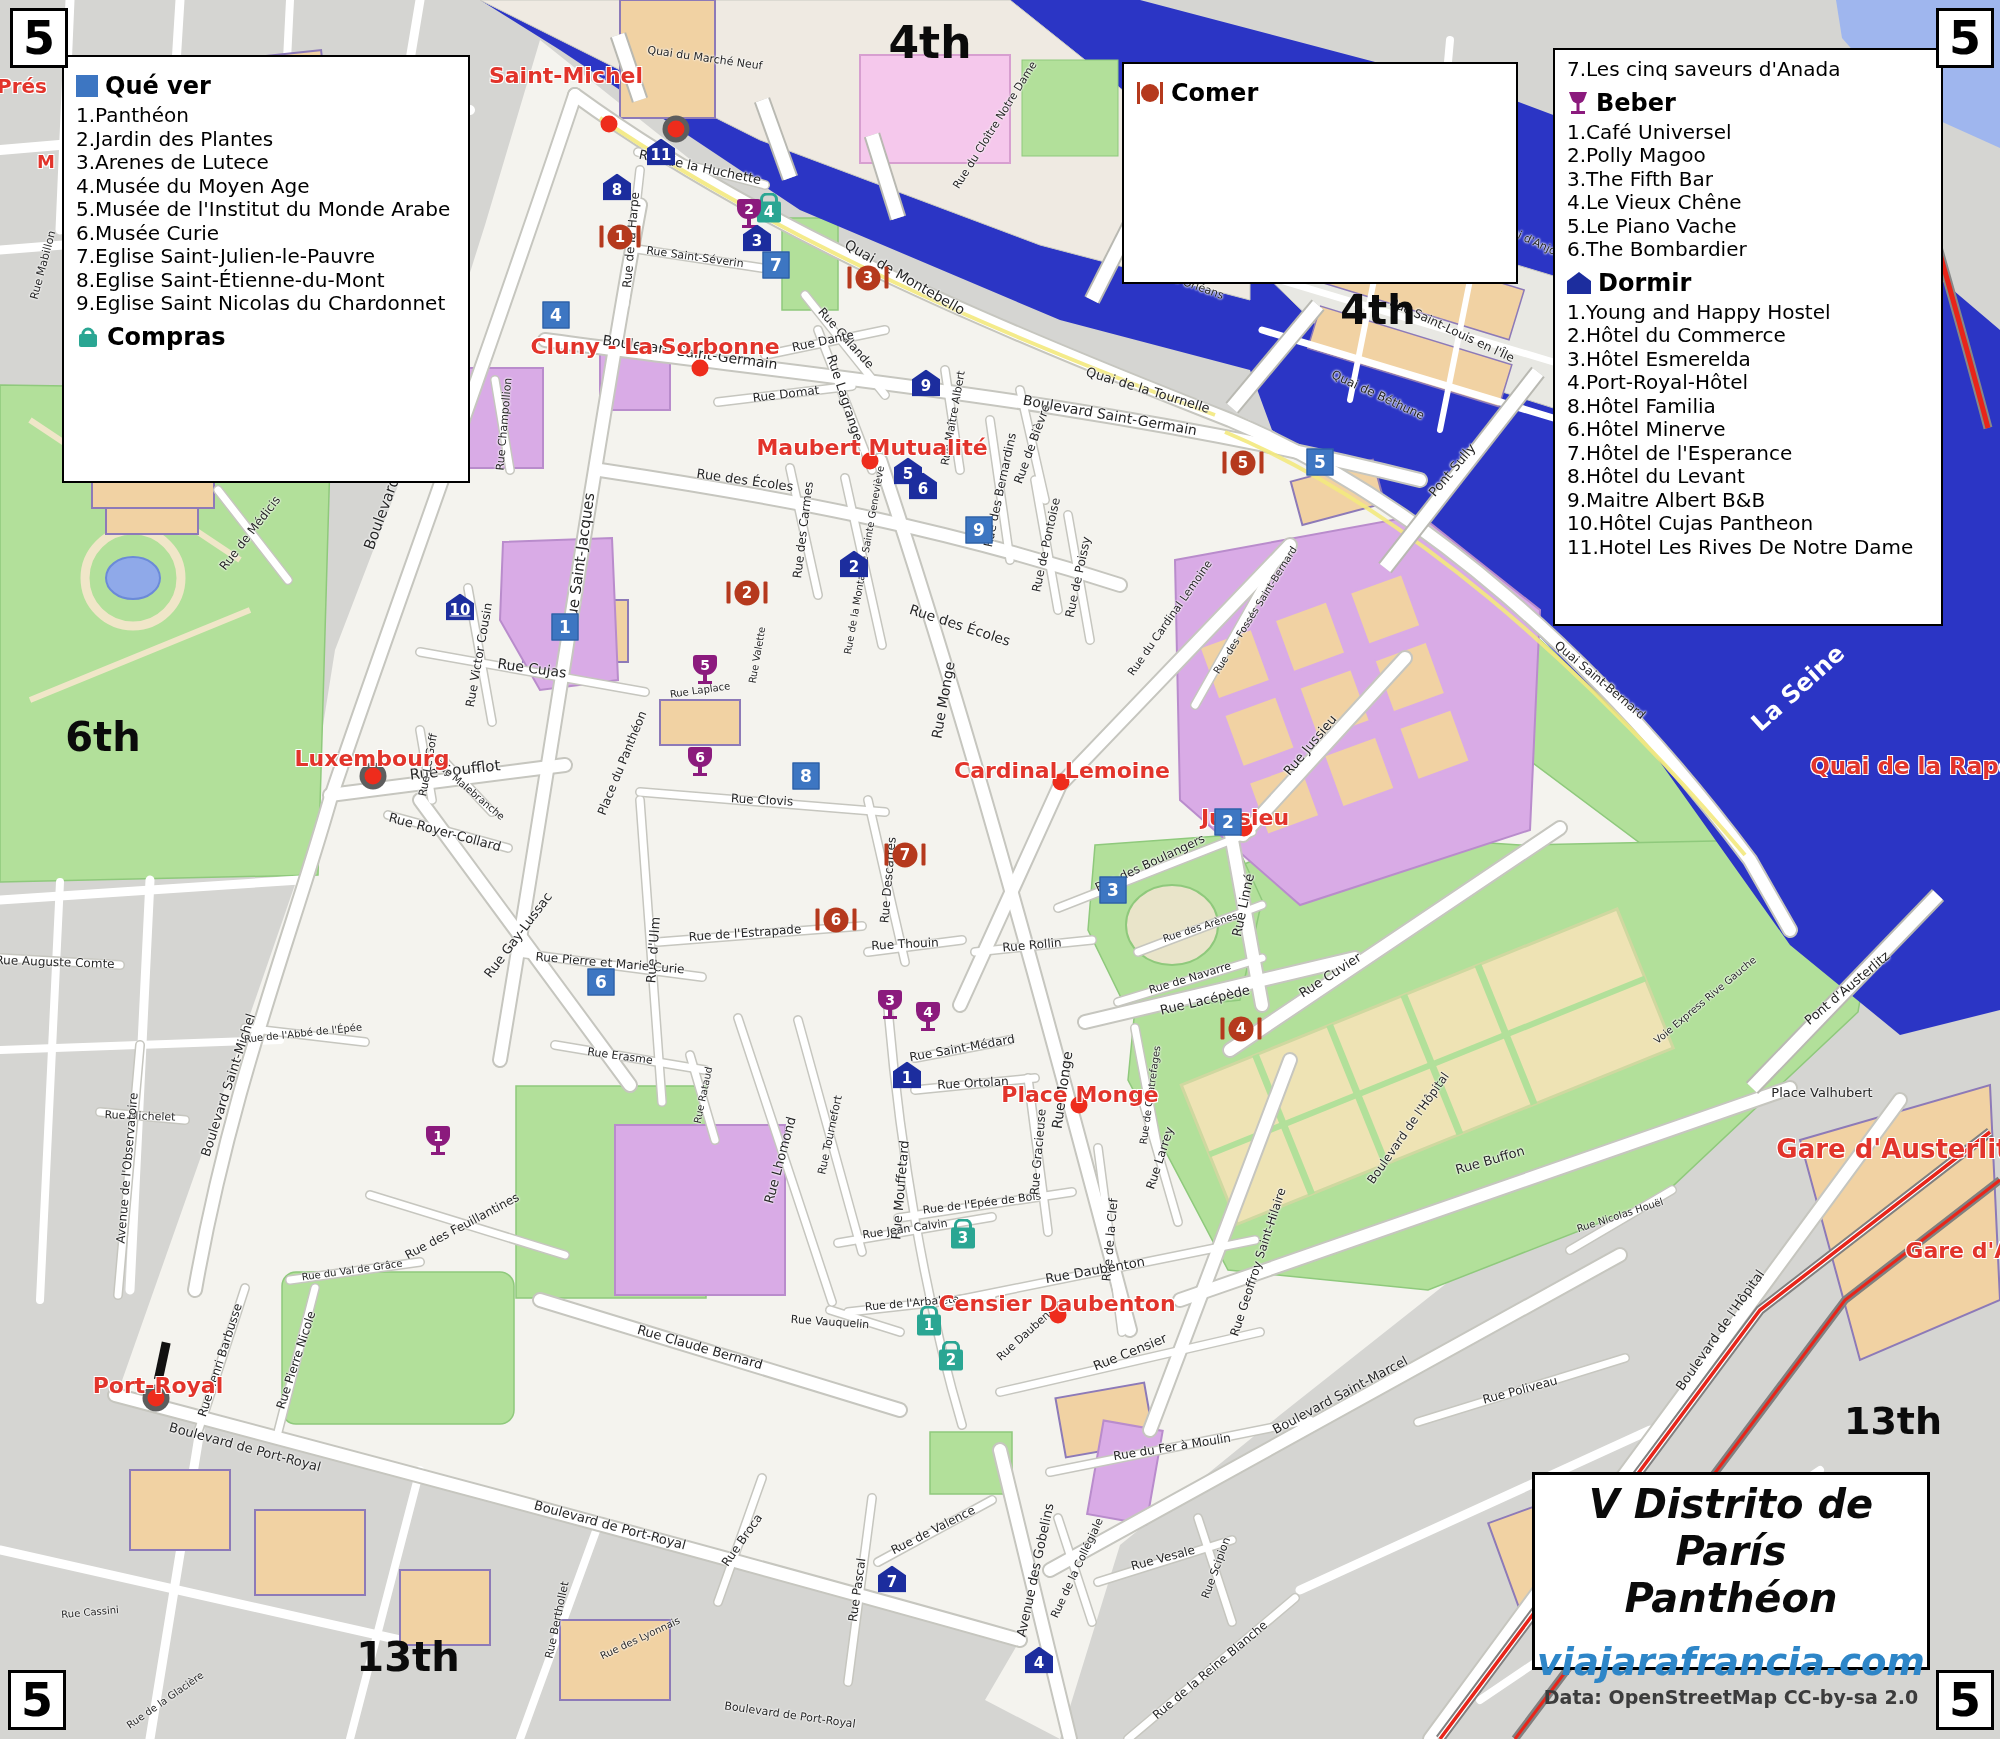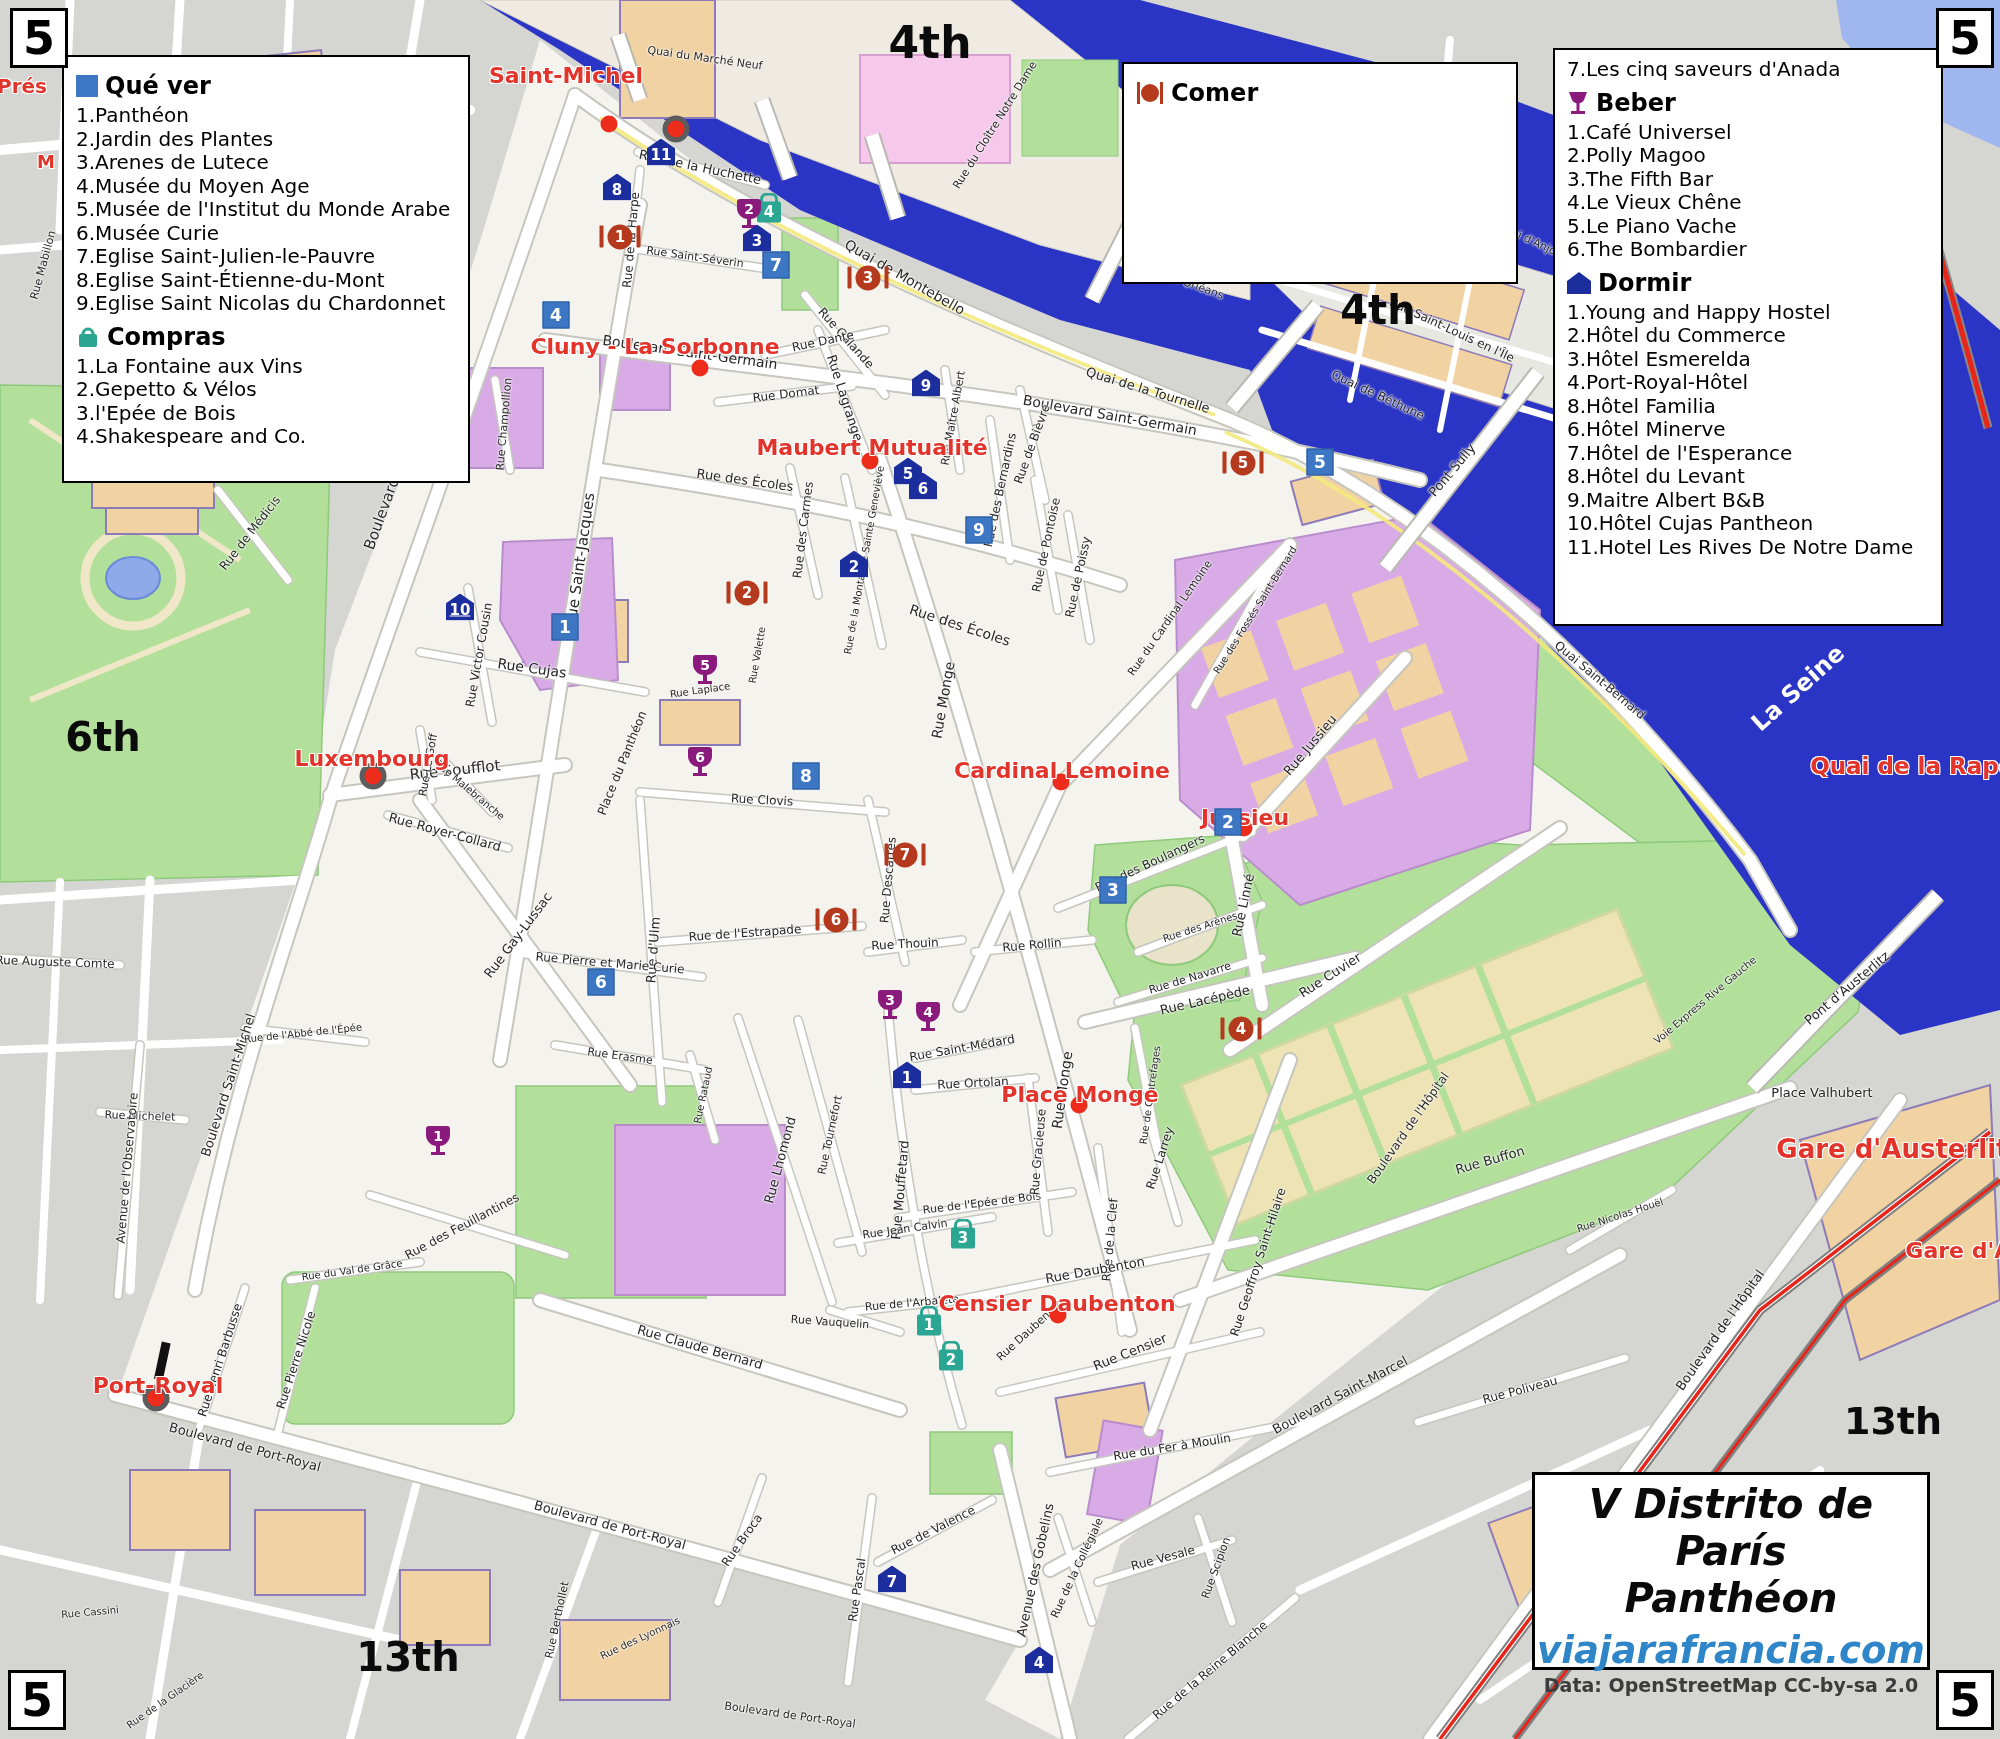--- a/index.html
+++ b/index.html
@@ -17,21 +17,21 @@
   .lg-header svg{flex:0 0 auto;}
   #legend-main{left:62px;top:55px;width:408px;height:428px;}
   #legend-comer{left:1122px;top:62px;width:396px;height:222px;}
   #legend-right{left:1553px;top:48px;width:390px;height:578px;}
 
   
   #title-box{position:absolute;left:1532px;top:1472px;width:398px;height:198px;
              background:#fff;border:3px solid #000;box-sizing:border-box;text-align:center;
              padding-top:6px;}
   .tb-line{font-size:40px;font-weight:bold;font-style:italic;color:#0a0a0a;line-height:47px;}
-  .tb-site{font-size:37px;font-weight:bold;font-style:italic;color:#2e86c8;line-height:46px;margin-top:6px;}
+  .tb-site{font-size:37px;font-weight:bold;font-style:italic;color:#2e86c8;line-height:46px;margin-top:18px;}
   .tb-credit{font-size:19px;font-weight:bold;color:#3c3c3c;line-height:22px;}
 
   
   .corner{position:absolute;width:58px;height:60px;background:#fff;border:3px solid #000;
           box-sizing:border-box;display:flex;align-items:center;justify-content:center;
           font-size:46px;font-weight:bold;color:#000;}
   .c-tl{left:10px;top:8px;}  .c-tr{right:6px;top:8px;}
   .c-bl{left:8px;bottom:9px;} .c-br{right:6px;bottom:9px;}
 
   
@@ -535,26 +535,20 @@
         <li>8.Eglise Saint-Étienne-du-Mont</li>
         <li>9.Eglise Saint Nicolas du Chardonnet</li>
       </ul>
     <div class="lg-header">
       <svg width="24" height="24" viewBox="0 0 24 24">
         <path d="M7,9 A5,5 0 0 1 17,9" fill="none" stroke="#2aa693" stroke-width="3"></path>
         <rect x="3" y="9" width="18" height="13" rx="2" fill="#2aa693"></rect>
       </svg>
       <span>Compras</span>
     </div>
-    <ul>
-        <li>1.La Fontaine aux Vins</li>
-        <li>2.Gepetto &amp; Vélos</li>
-        <li>3.l'Epée de Bois</li>
-        <li>4.Shakespeare and Co.</li>
-      </ul>
   </div>
 
   <div class="legend" id="legend-comer">
     <div class="lg-header">
       <svg width="28" height="24" viewBox="0 0 28 24">
         <rect x="1" y="1" width="3" height="22" fill="#b5391d"></rect>
         <rect x="24" y="1" width="3" height="22" fill="#b5391d"></rect>
         <circle cx="14" cy="12" r="9" fill="#b5391d"></circle>
       </svg>
       <span>Comer</span>

